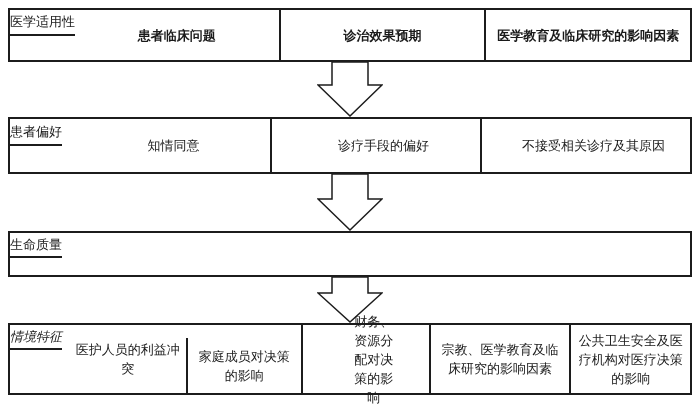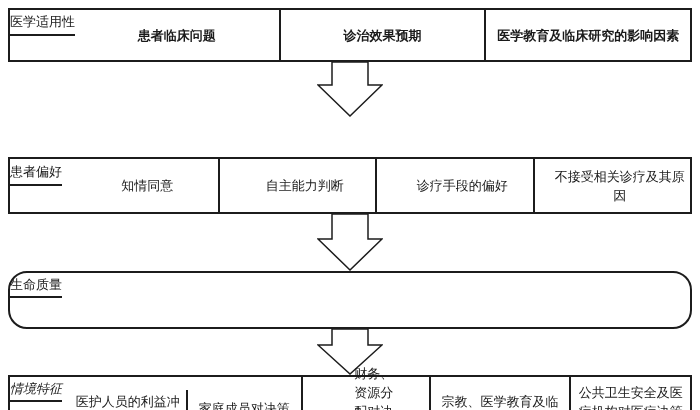--- a/index.html
+++ b/index.html
@@ -44,23 +44,23 @@
     font-size: 13px;
     line-height: 19px;
     padding: 1px 5px;
   }
   .cell:first-child { border-left: none; }
   .eq3 > .cell { flex: 1 1 0; font-weight: bold; }
   .eq4 > .cell { flex: 1 1 0; padding-left: 20px; }
 
   #block-1 { height: 54px; }
   #block-1 .block-header { height: 26px; }
-  #block-2 { height: 57px; margin-top: 40px; }
+  #block-2 { height: 57px; }
   #block-2 .block-header { height: 27px; }
-  #block-3 { height: 58px; border-radius: 19px; }
+  #block-3 { height: 46px; }
   #block-3 .block-header { height: 25px; }
   #block-4 { height: 72px; }
   #block-4 .block-header { height: 25px; font-style: italic; }
 
   .arrow-row {
     display: flex;
     justify-content: center;
     flex: 0 0 auto;
   }
   .arrow-row svg { display: block; }
@@ -85,21 +85,20 @@
   <div class="arrow-row" id="gap-1">
     <svg width="66" height="55" viewBox="0 0 66 55">
       <polygon points="15,0 15,23 1,23 33,54 65,23 51,23 51,0" fill="#ffffff" stroke="#1c1c1c" stroke-width="1.5"></polygon>
     </svg>
   </div>
 
   <section class="block" id="block-2">
     <div class="block-header">患者偏好</div>
     <div class="block-cells eq4">
       <div class="cell">知情同意</div>
-      <div class="cell">自主能力判断</div>
       <div class="cell">诊疗手段的偏好</div>
       <div class="cell">不接受相关诊疗及其原因</div>
     </div>
   </section>
 
   <div class="arrow-row" id="gap-2">
     <svg width="66" height="57" viewBox="0 0 66 57">
       <polygon points="15,0 15,25 1,25 33,56 65,25 51,25 51,0" fill="#ffffff" stroke="#1c1c1c" stroke-width="1.5"></polygon>
     </svg>
   </div>

